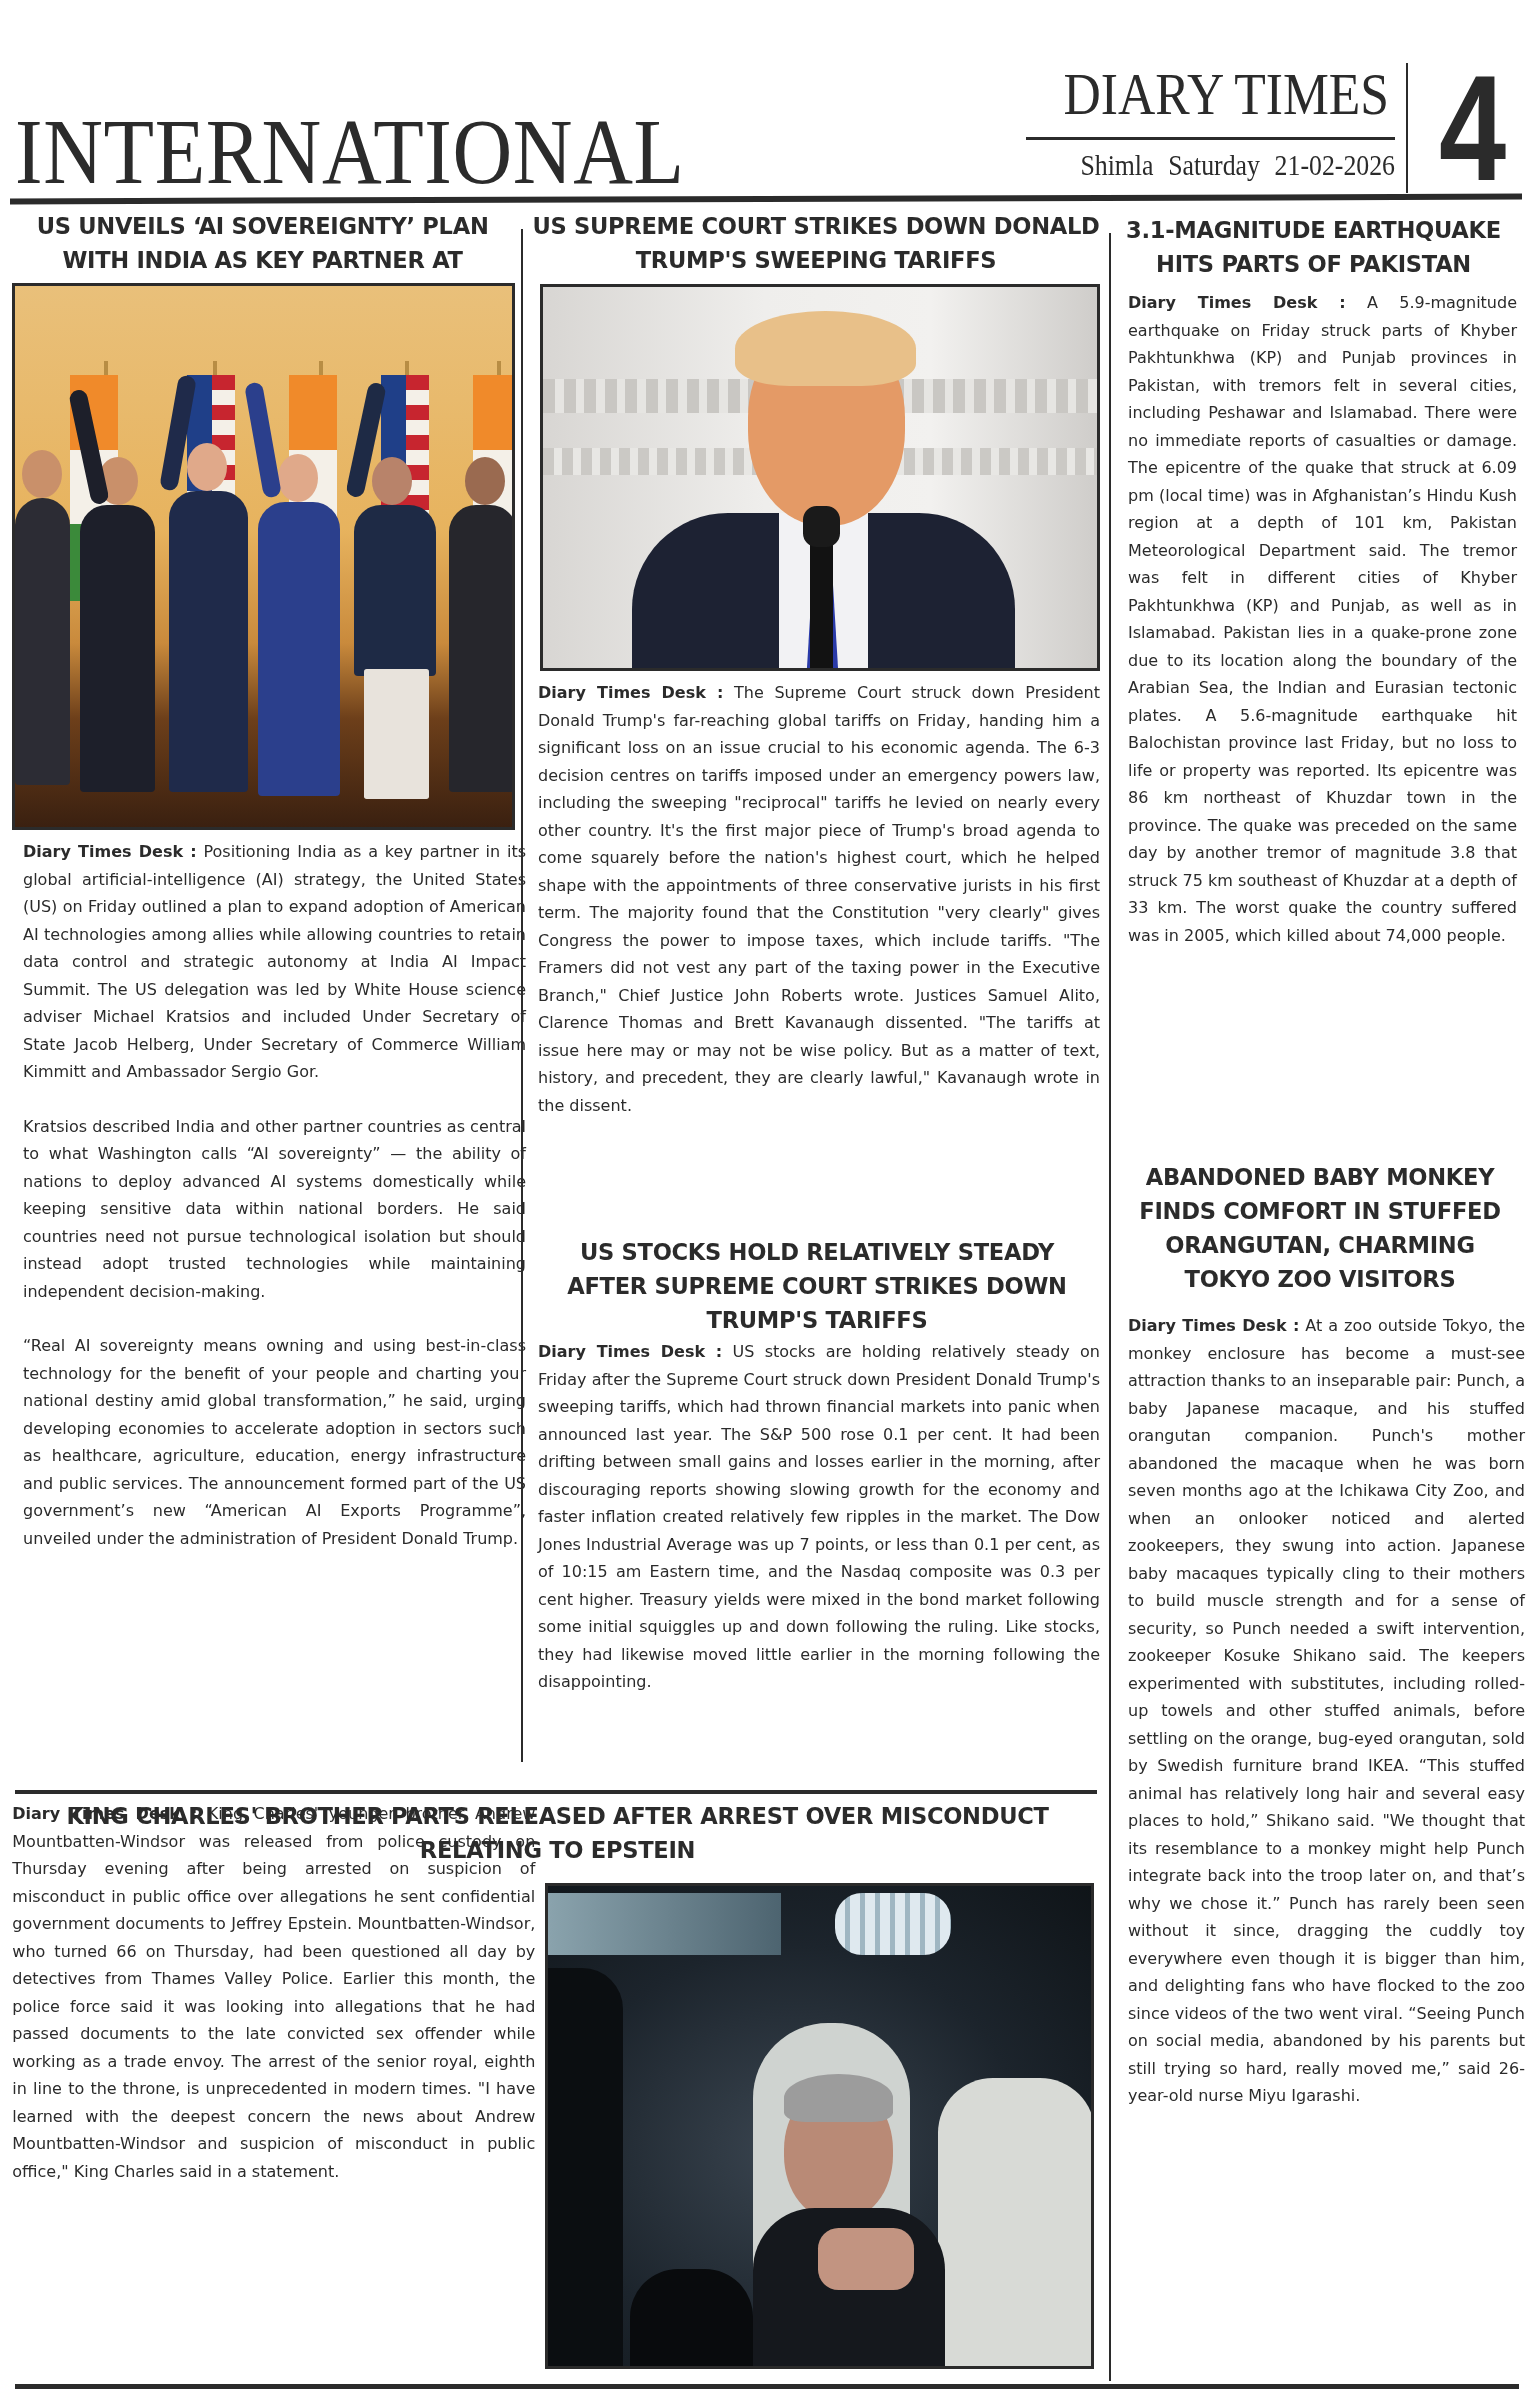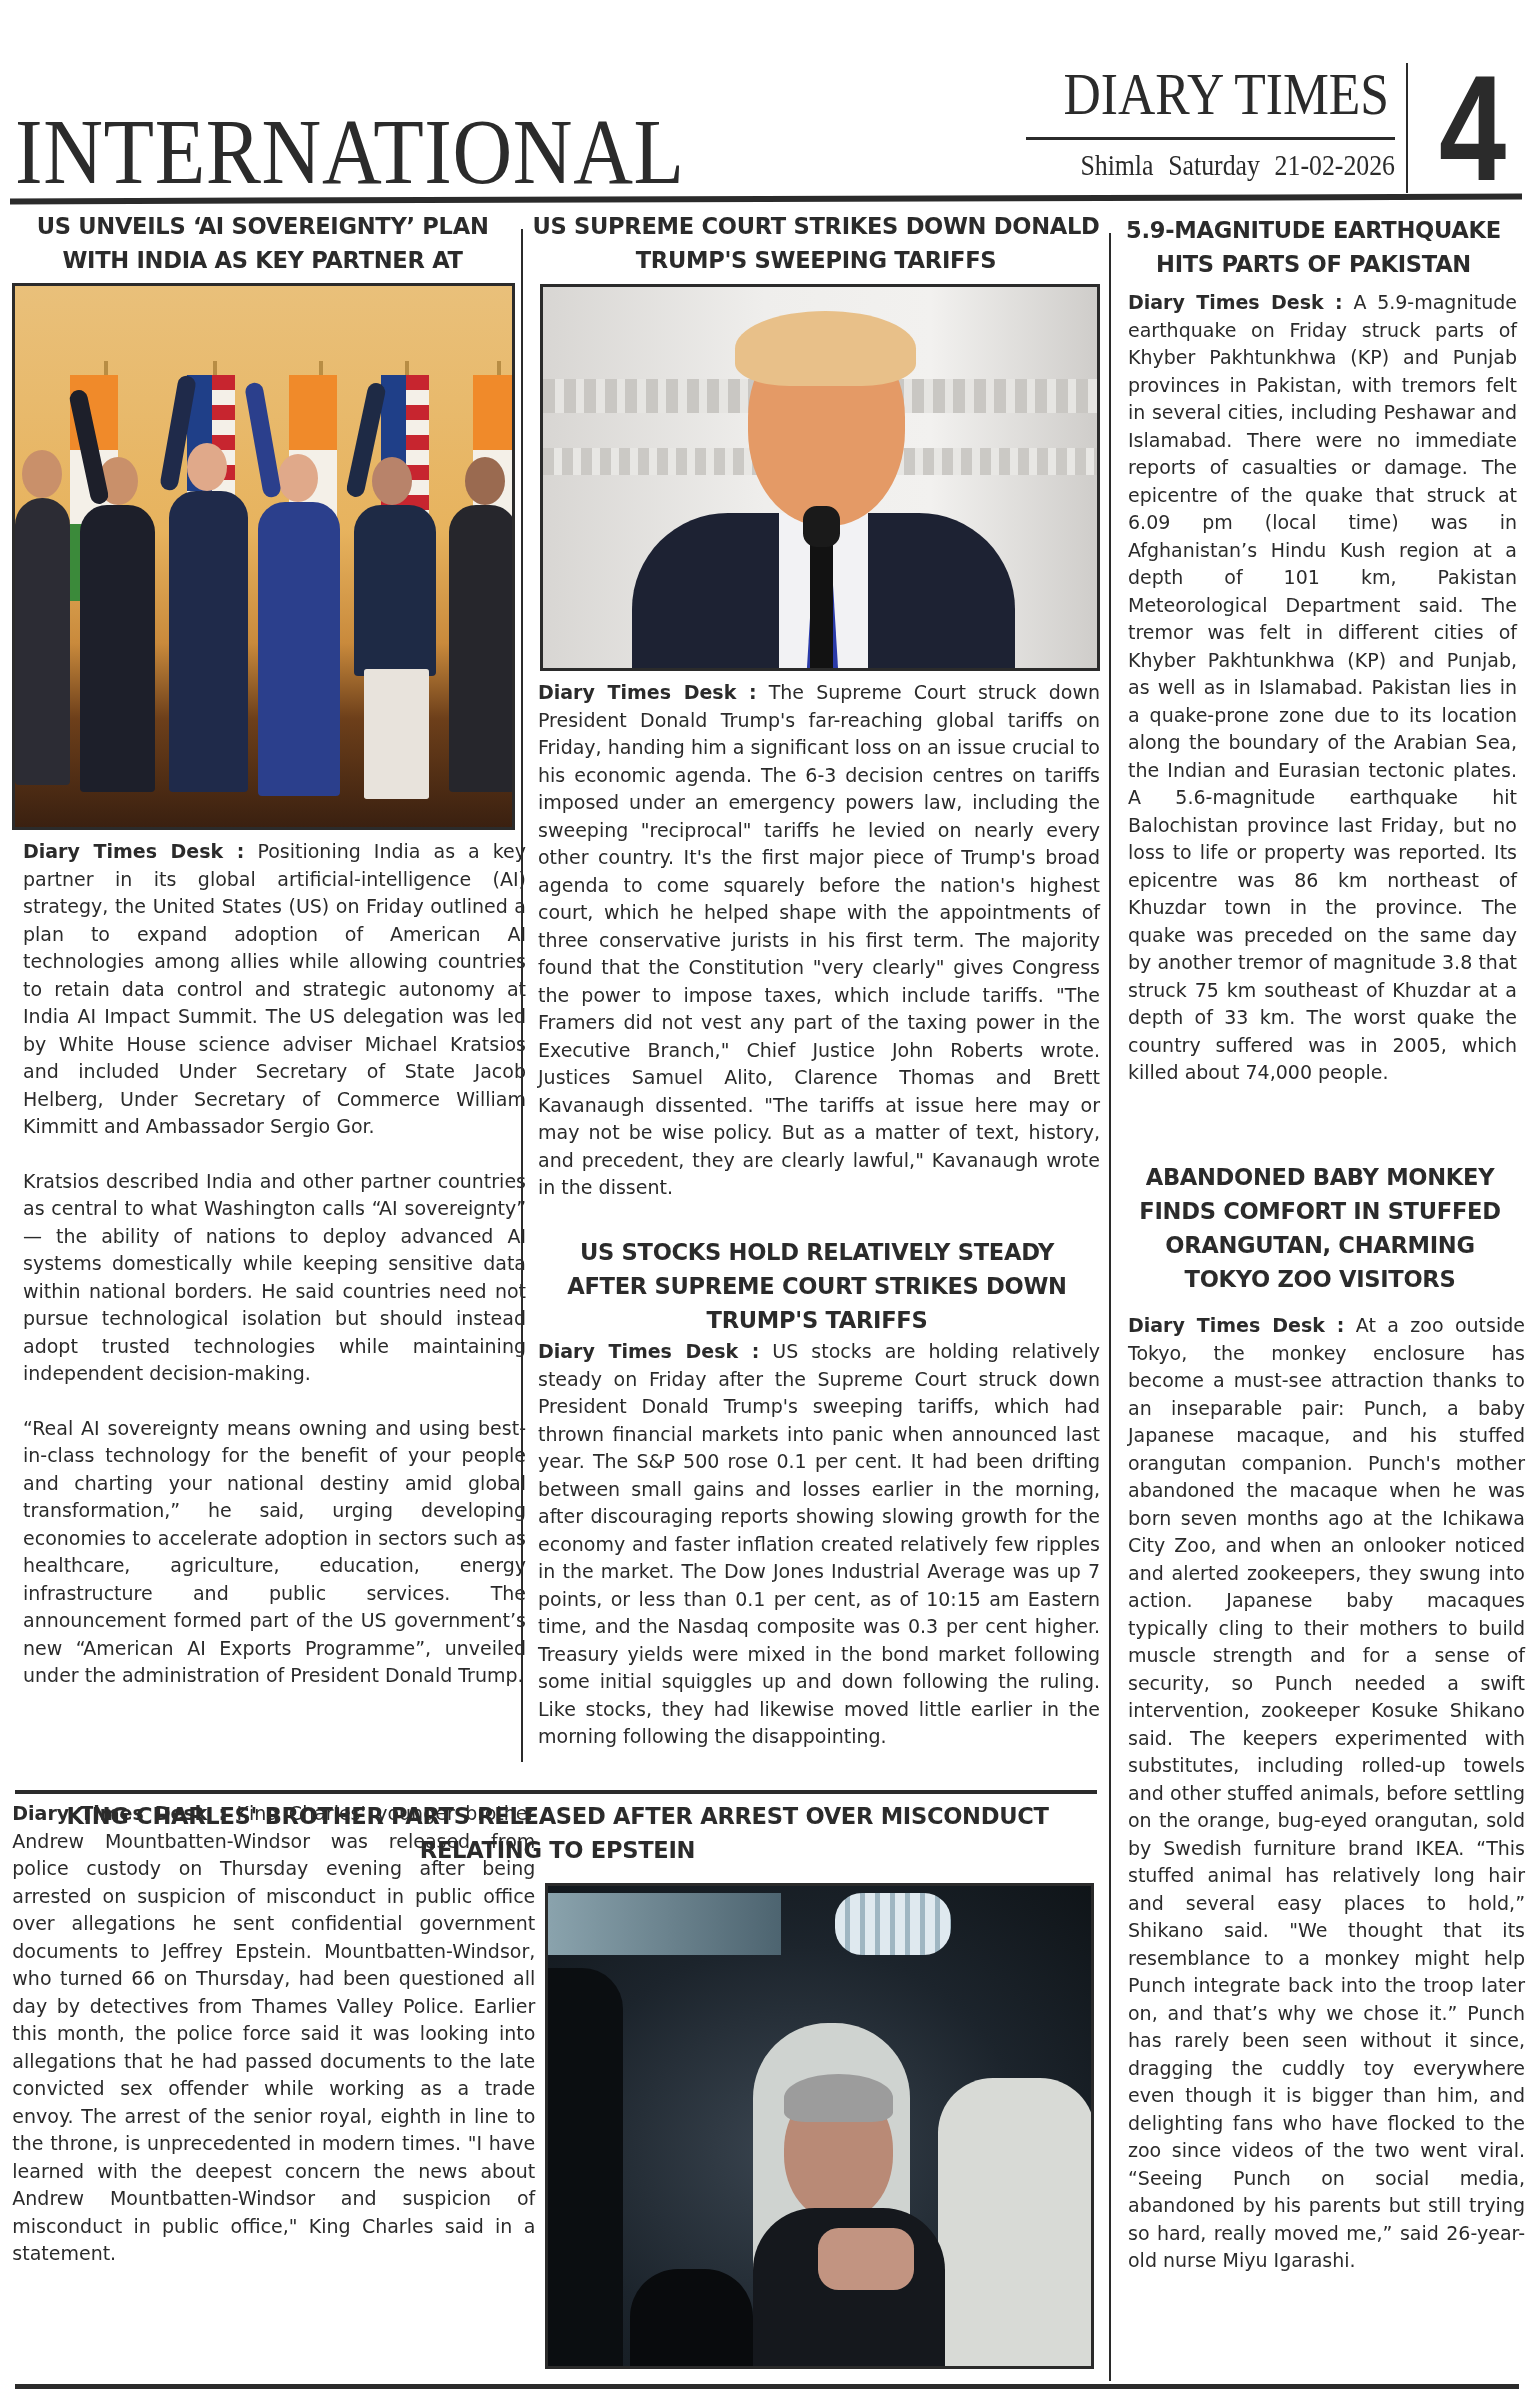--- a/index.html
+++ b/index.html
@@ -38,21 +38,21 @@
   .vrule { width: 2.1px; background: #2b2b2b; }
 
   
   .headline {
     font-family: "DejaVu Sans", sans-serif; font-weight: 700; color: #2b2b2b;
     text-align: center; font-size: 22.6px; line-height: 34px; letter-spacing: -0.3px;
   }
 
   
   .body {
-    font-family: "DejaVu Sans", sans-serif; font-size: 19px; line-height: 27.5px;
+    font-family: "DejaVu Sans", sans-serif; font-size: 16px; line-height: 27.5px;
     text-align: justify; color: #2b2b2b; hyphens: none;
   }
   .body p { margin: 0 0 27px 0; }
   .body p:last-child { margin-bottom: 0; }
   .desk { font-weight: 700; }
 
   
   .photo { overflow: hidden; border: 3.4px solid #2b2b2b; }
 
   
@@ -146,21 +146,21 @@
 </article>
 
 <article>
   <h2 class="abs headline" style="left:547px; top:1235px; width:540px;">US STOCKS HOLD RELATIVELY STEADY AFTER SUPREME COURT STRIKES DOWN TRUMP'S TARIFFS</h2>
   <div class="abs body" style="left:538px; top:1338px; width:562px;">
     <p><span class="desk">Diary Times Desk :</span> <span>US stocks are holding relatively steady on Friday after the Supreme Court struck down President Donald Trump's sweeping tariffs, which had thrown financial markets into panic when announced last year. The S&amp;P 500 rose 0.1 per cent. It had been drifting between small gains and losses earlier in the morning, after discouraging reports showing slowing growth for the economy and faster inflation created relatively few ripples in the market. The Dow Jones Industrial Average was up 7 points, or less than 0.1 per cent, as of 10:15 am Eastern time, and the Nasdaq composite was 0.3 per cent higher. Treasury yields were mixed in the bond market following some initial squiggles up and down following the ruling. Like stocks, they had likewise moved little earlier in the morning following the disappointing.</span></p>
   </div>
 </article>
 
 <article>
-  <h2 class="abs headline" style="left:1122px; top:213px; width:383px;">5.9-MAGNITUDE EARTHQUAKE HITS PARTS OF PAKISTAN</h2>
+  <h2 class="abs headline" style="left:1122px; top:213px; width:383px;">3.1-MAGNITUDE EARTHQUAKE HITS PARTS OF PAKISTAN</h2>
   <div class="abs body" style="left:1128px; top:289px; width:389px;">
     <p><span class="desk">Diary Times Desk :</span> <span>A 5.9-magnitude earthquake on Friday struck parts of Khyber Pakhtunkhwa (KP) and Punjab provinces in Pakistan, with tremors felt in several cities, including Peshawar and Islamabad. There were no immediate reports of casualties or damage. The epicentre of the quake that struck at 6.09 pm (local time) was in Afghanistan’s Hindu Kush region at a depth of 101 km, Pakistan Meteorological Department said. The tremor was felt in different cities of Khyber Pakhtunkhwa (KP) and Punjab, as well as in Islamabad. Pakistan lies in a quake-prone zone due to its location along the boundary of the Arabian Sea, the Indian and Eurasian tectonic plates. A 5.6-magnitude earthquake hit Balochistan province last Friday, but no loss to life or property was reported. Its epicentre was 86 km northeast of Khuzdar town in the province. The quake was preceded on the same day by another tremor of magnitude 3.8 that struck 75 km southeast of Khuzdar at a depth of 33 km. The worst quake the country suffered was in 2005, which killed about 74,000 people.</span></p>
   </div>
 </article>
 
 <article>
   <h2 class="abs headline" style="left:1132px; top:1160px; width:376px;">ABANDONED BABY MONKEY FINDS COMFORT IN STUFFED ORANGUTAN, CHARMING TOKYO ZOO VISITORS</h2>
   <div class="abs body" style="left:1128px; top:1312px; width:397px;">
     <p><span class="desk">Diary Times Desk :</span> <span>At a zoo outside Tokyo, the monkey enclosure has become a must-see attraction thanks to an inseparable pair: Punch, a baby Japanese macaque, and his stuffed orangutan companion. Punch's mother abandoned the macaque when he was born seven months ago at the Ichikawa City Zoo, and when an onlooker noticed and alerted zookeepers, they swung into action. Japanese baby macaques typically cling to their mothers to build muscle strength and for a sense of security, so Punch needed a swift intervention, zookeeper Kosuke Shikano said. The keepers experimented with substitutes, including rolled-up towels and other stuffed animals, before settling on the orange, bug-eyed orangutan, sold by Swedish furniture brand IKEA. “This stuffed animal has relatively long hair and several easy places to hold,” Shikano said. "We thought that its resemblance to a monkey might help Punch integrate back into the troop later on, and that’s why we chose it.” Punch has rarely been seen without it since, dragging the cuddly toy everywhere even though it is bigger than him, and delighting fans who have flocked to the zoo since videos of the two went viral. “Seeing Punch on social media, abandoned by his parents but still trying so hard, really moved me,” said 26-year-old nurse Miyu Igarashi.</span></p>
   </div>

